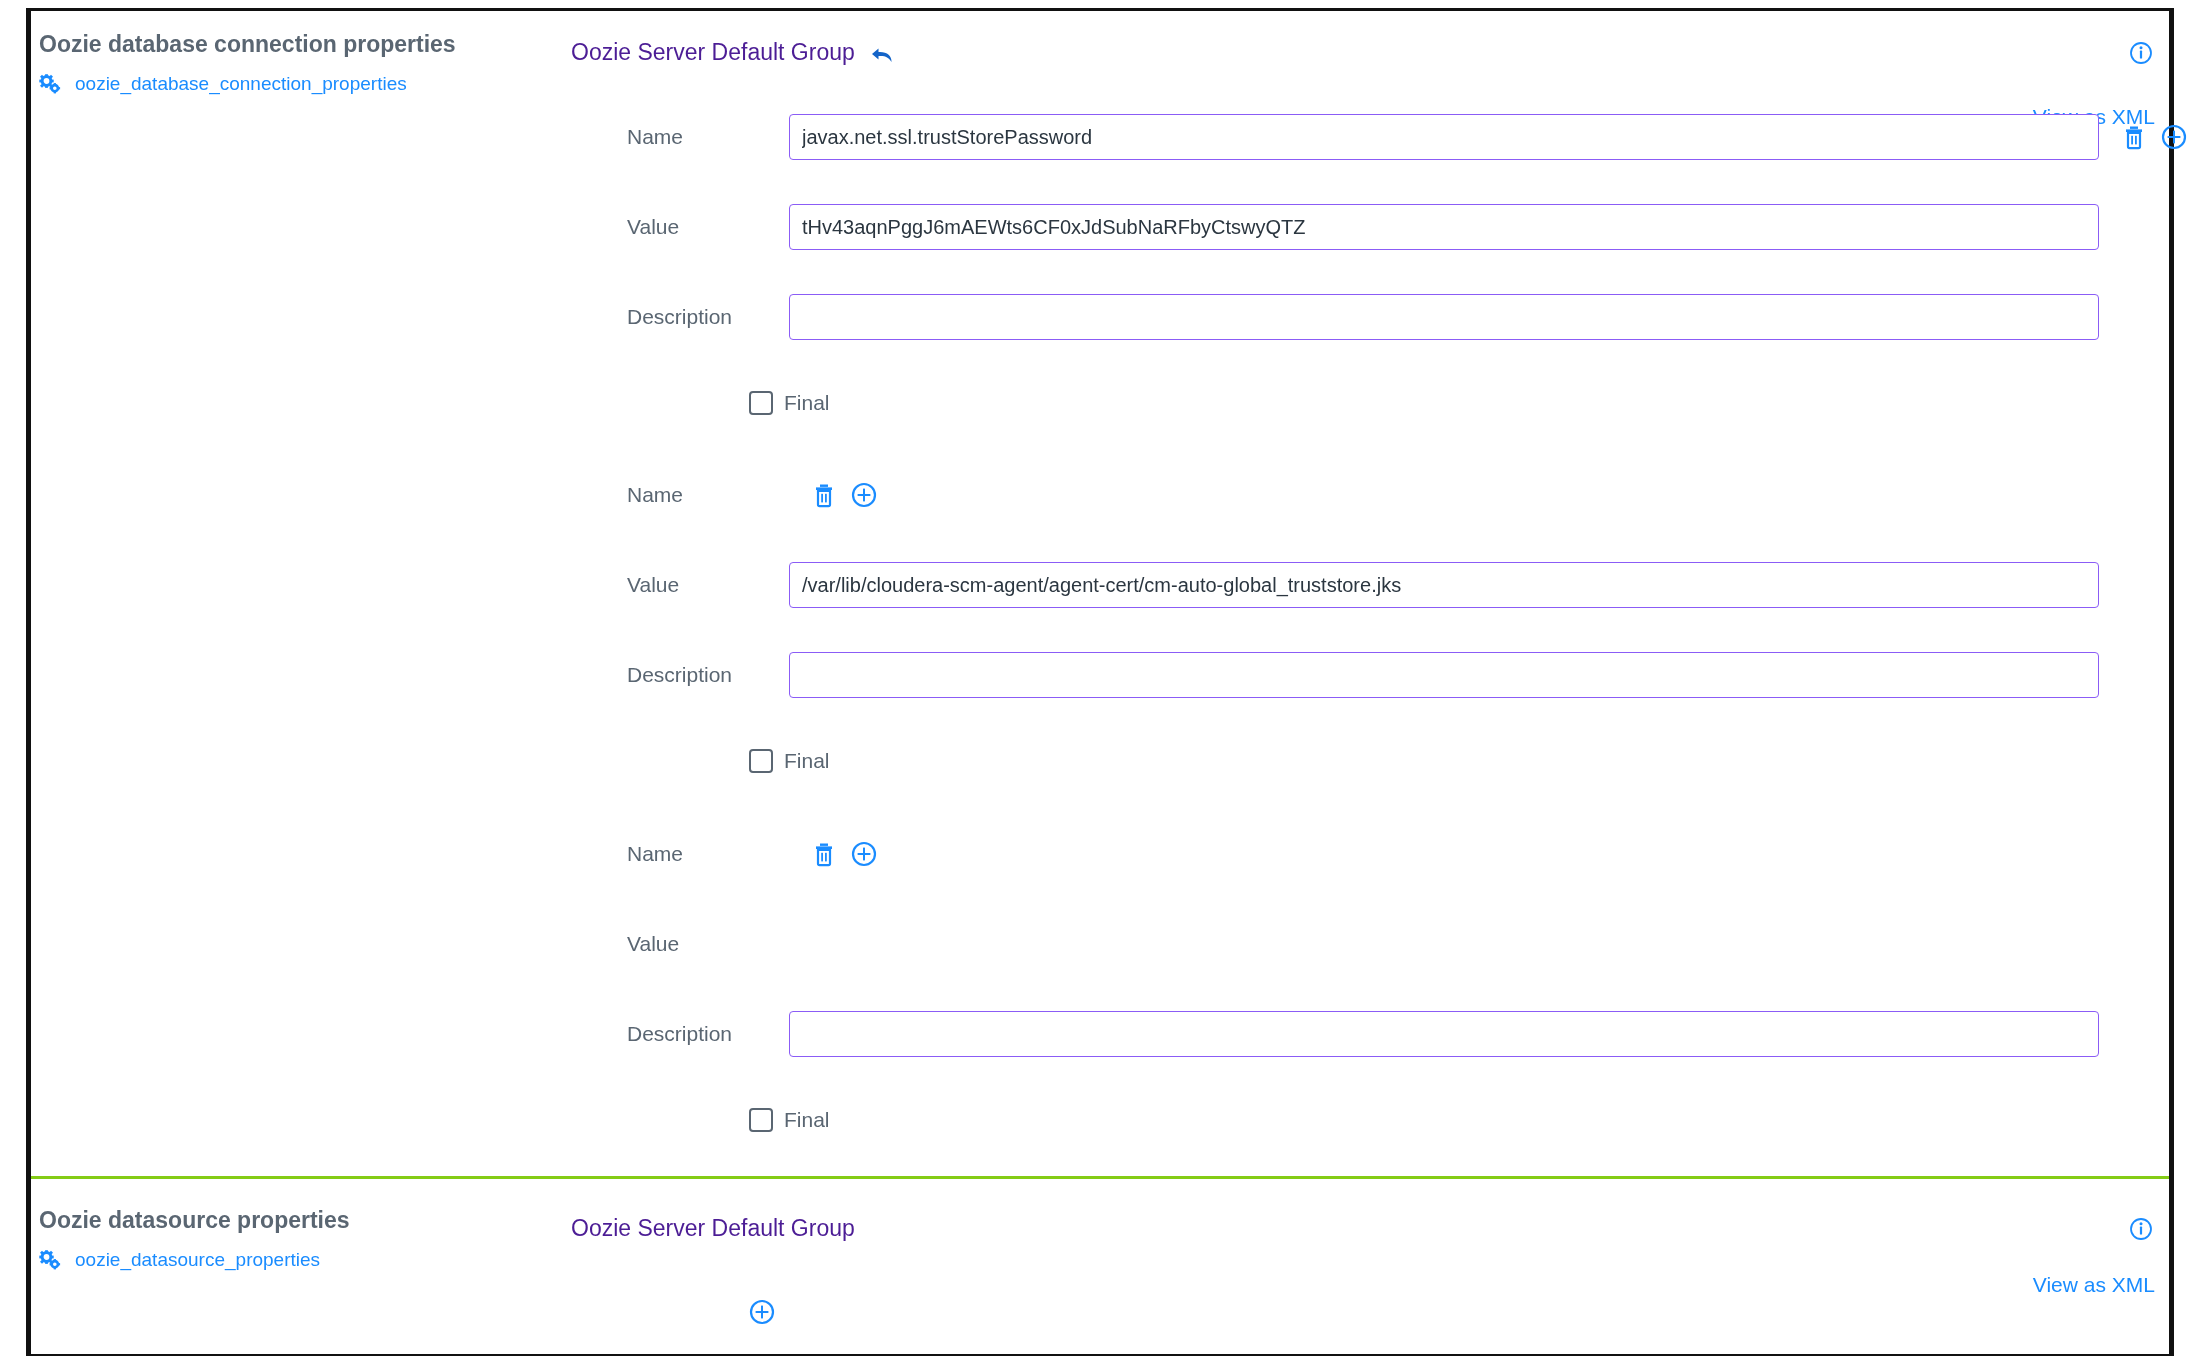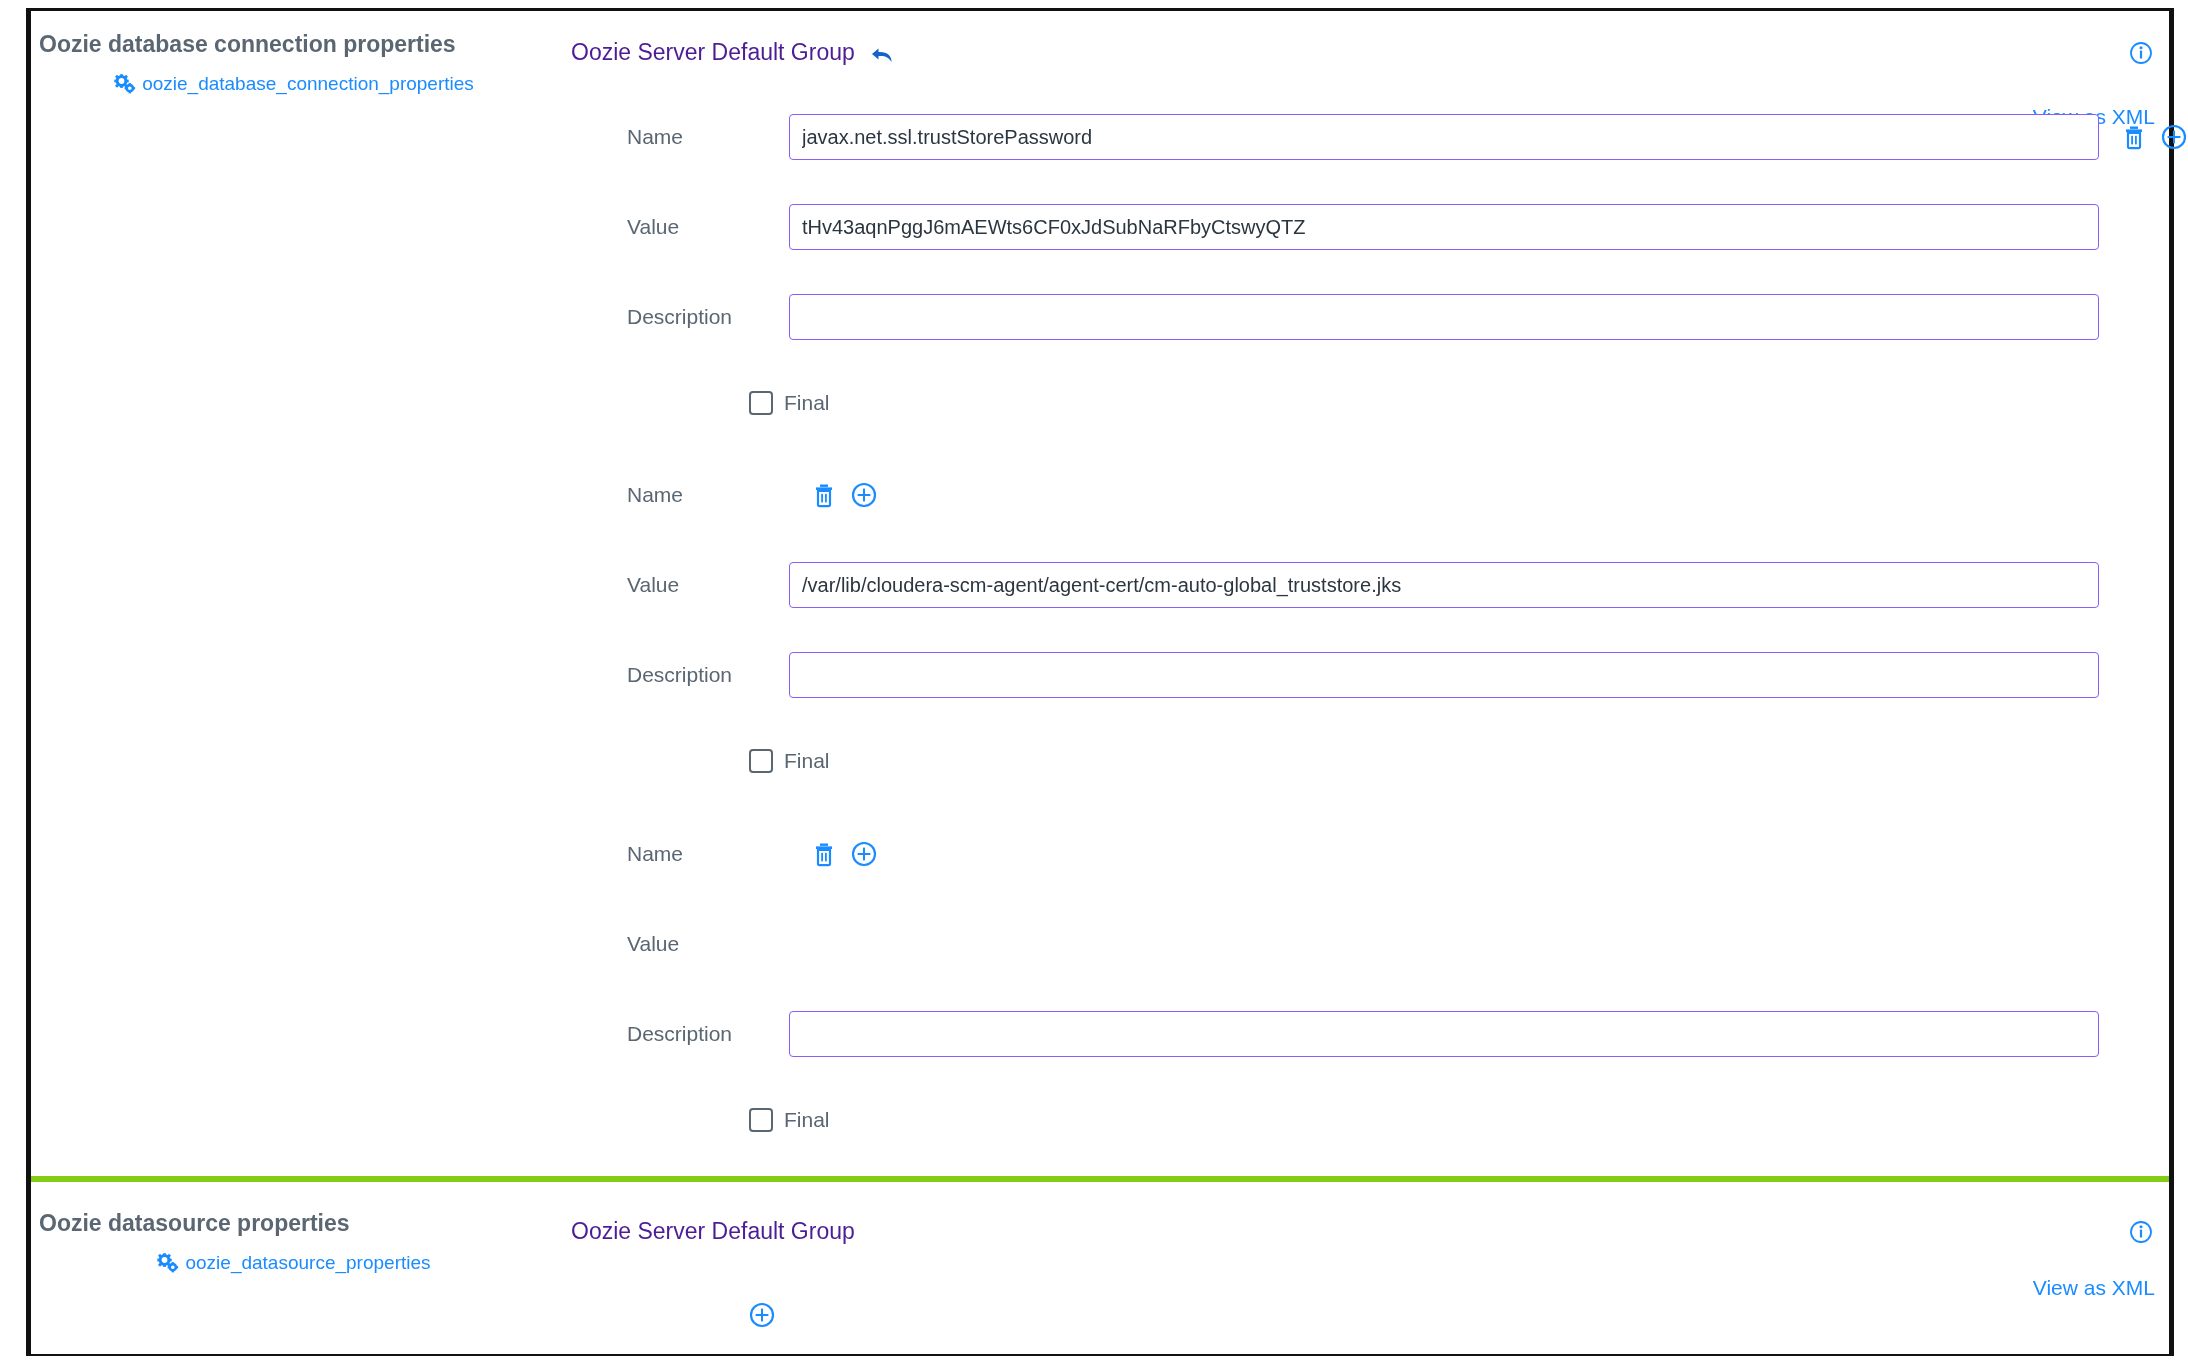--- a/index.html
+++ b/index.html
@@ -51,23 +51,22 @@
     line-height: 1.2;
     white-space: nowrap;
   }
   .meta-link {
     margin-top: 14px;
     font-size: 19px;
     color: #1a8cff;
     white-space: nowrap;
     display: flex;
     align-items: center;
-    gap: 6px;
+    gap: 14px;
     cursor: pointer;
-    justify-content: center;
   }
   .meta-link .lbl { text-decoration: none; }
   .cogs-icon { display: inline-block; width: 22px; height: 20px; flex: 0 0 auto; }
 
   
   .group-head {
     position: absolute;
     left: 540px;
     top: 0;
     display: flex;
@@ -341,21 +340,21 @@
         </div>
 
         <div class="final-row" style="top:1092px;">
           <span class="final-spacer"></span>
           <span class="cb"></span>
           <span class="cb-label">Final</span>
         </div>
       </div>
     </div>
 
-    <div class="section" style="position:absolute; left:0; top:1165px; width:100%; height:178px; border-top:6px solid #84cc16;">
+    <div class="section" style="position:absolute; left:0; top:1165px; width:100%; height:178px; border-top:3px solid #84cc16;">
 
       <div class="meta" style="top:28px;">
         <div class="meta-title">Oozie datasource properties</div>
         <div class="meta-link">
           <span class="cogs-icon">
             <svg viewBox="0 0 22 20" width="22" height="20">
               <circle cx="7.5" cy="7" r="4.4" fill="none" stroke="#1a8cff" stroke-width="3"></circle>
               <g fill="#1a8cff">
                 <rect x="6.1" y="0.2" width="2.8" height="3"></rect>
                   <rect x="6.1" y="10.9" width="2.8" height="3"></rect>

